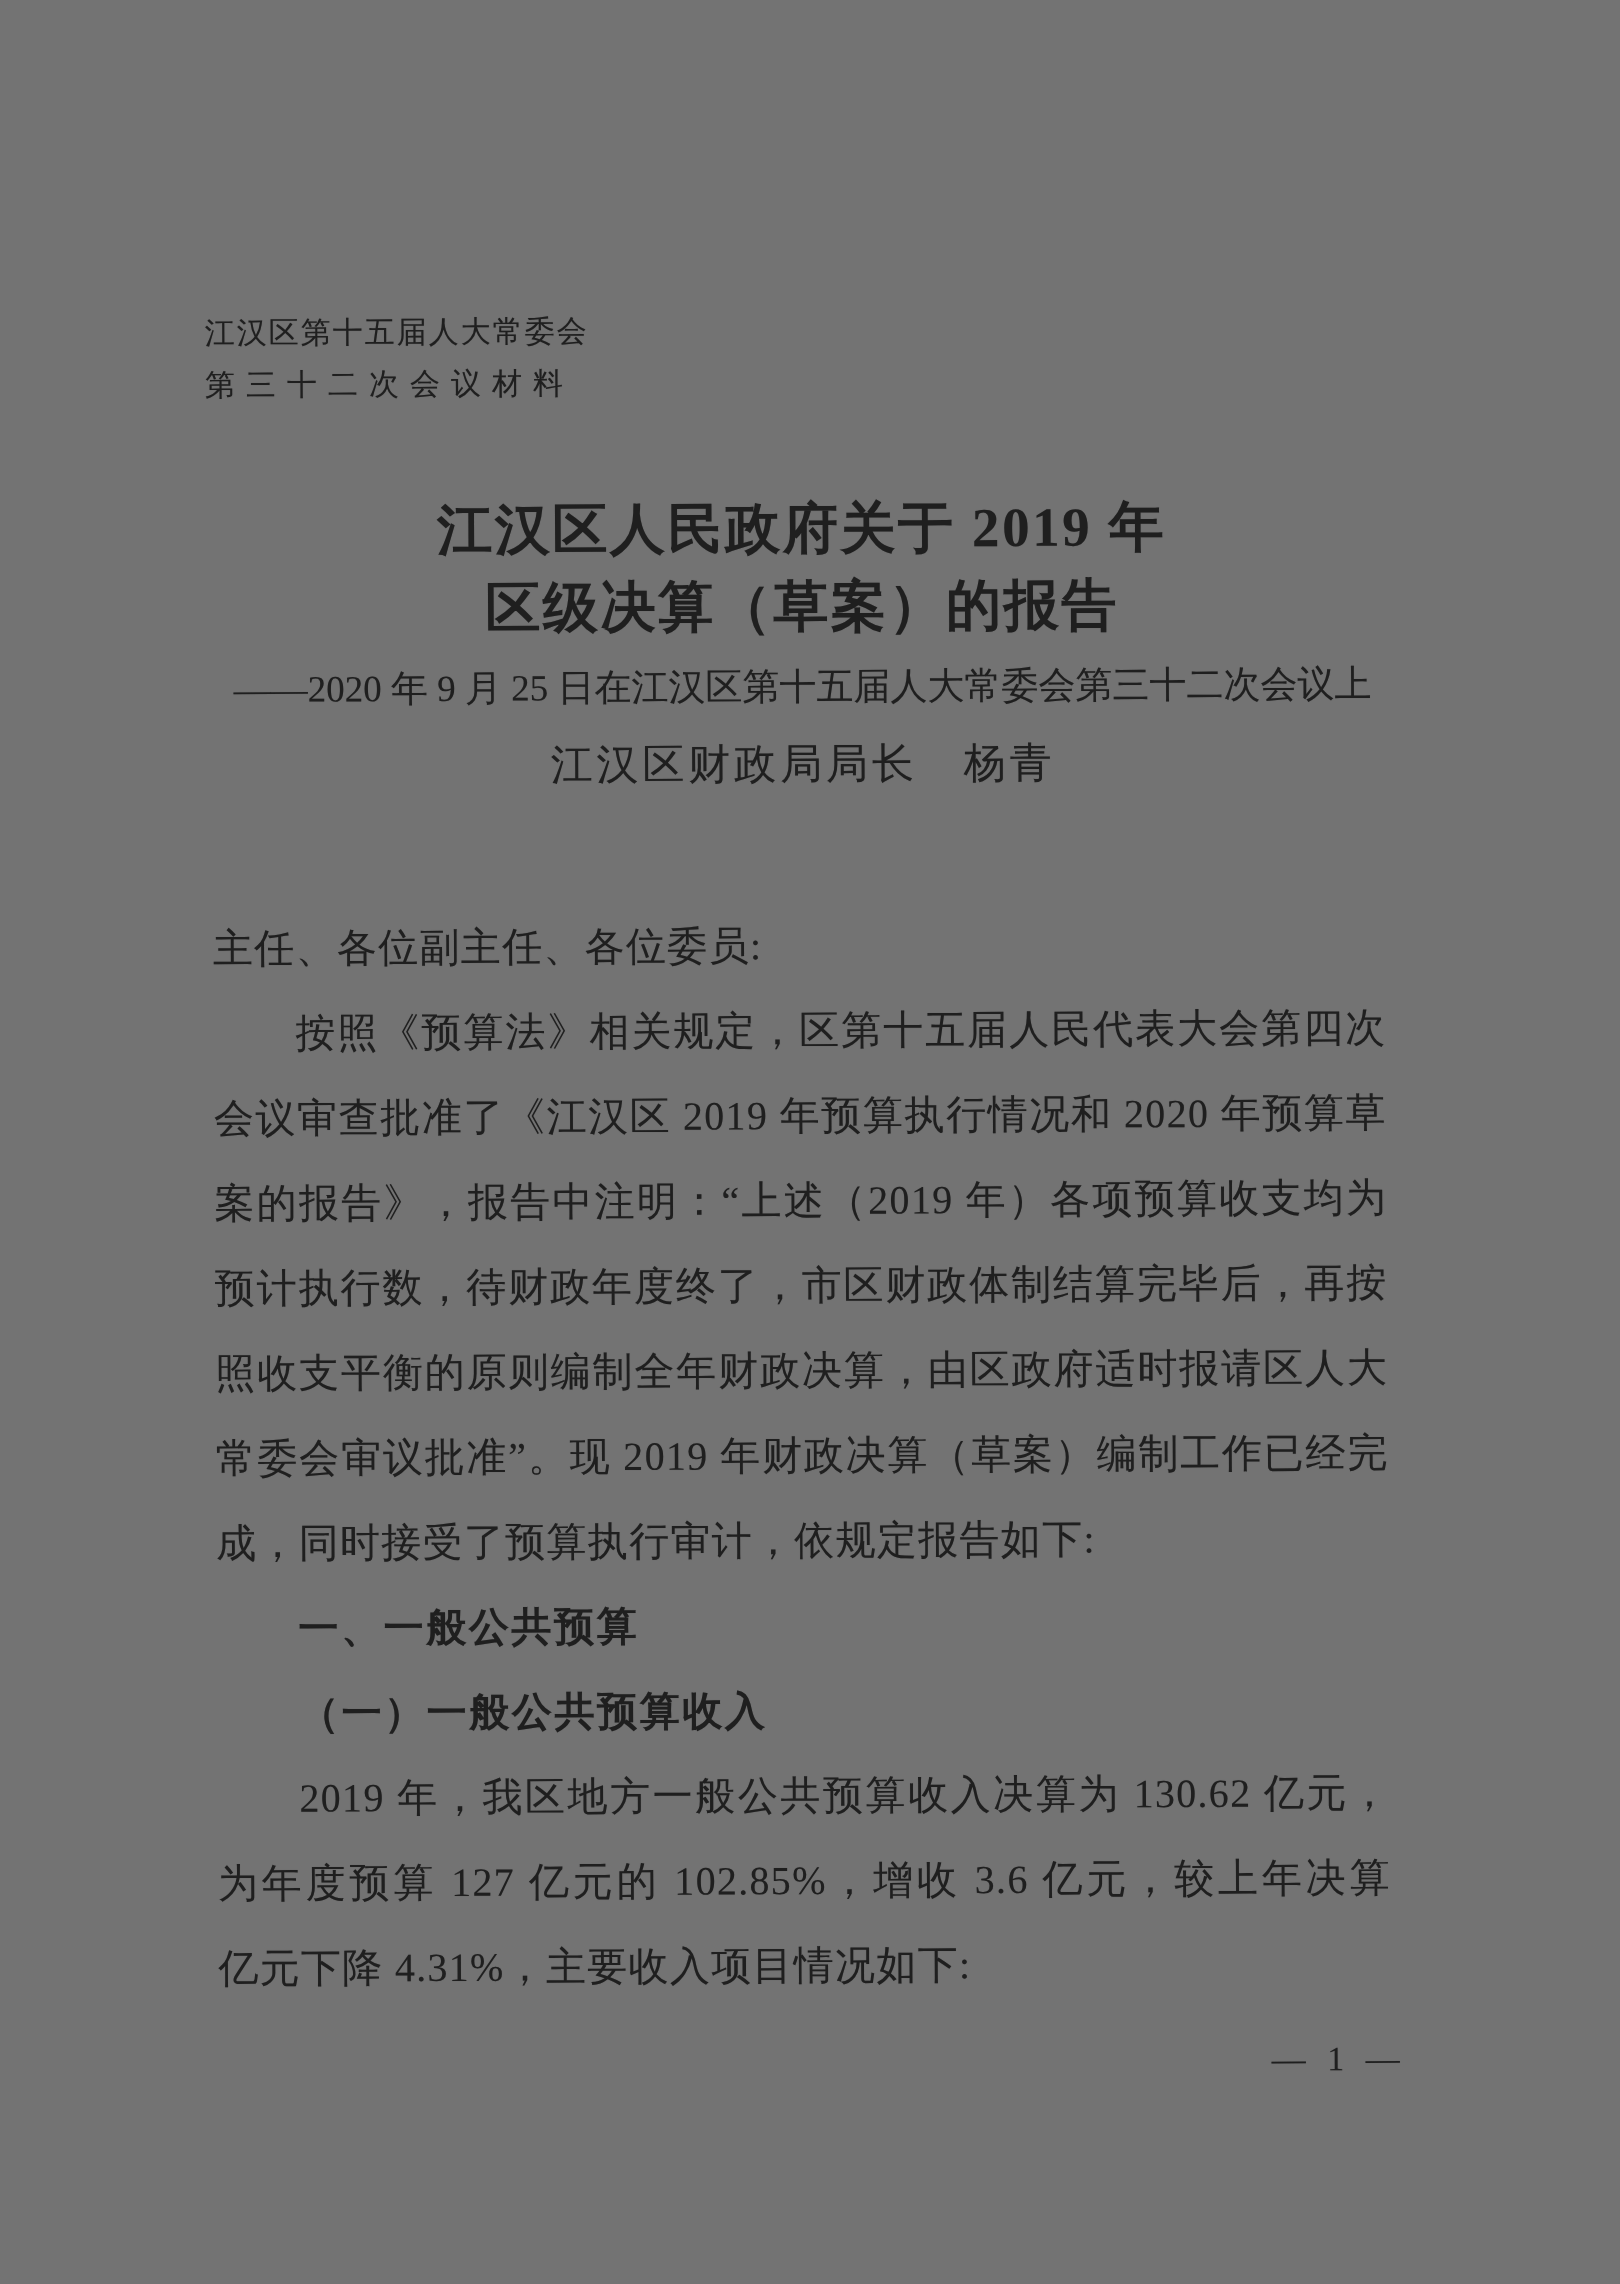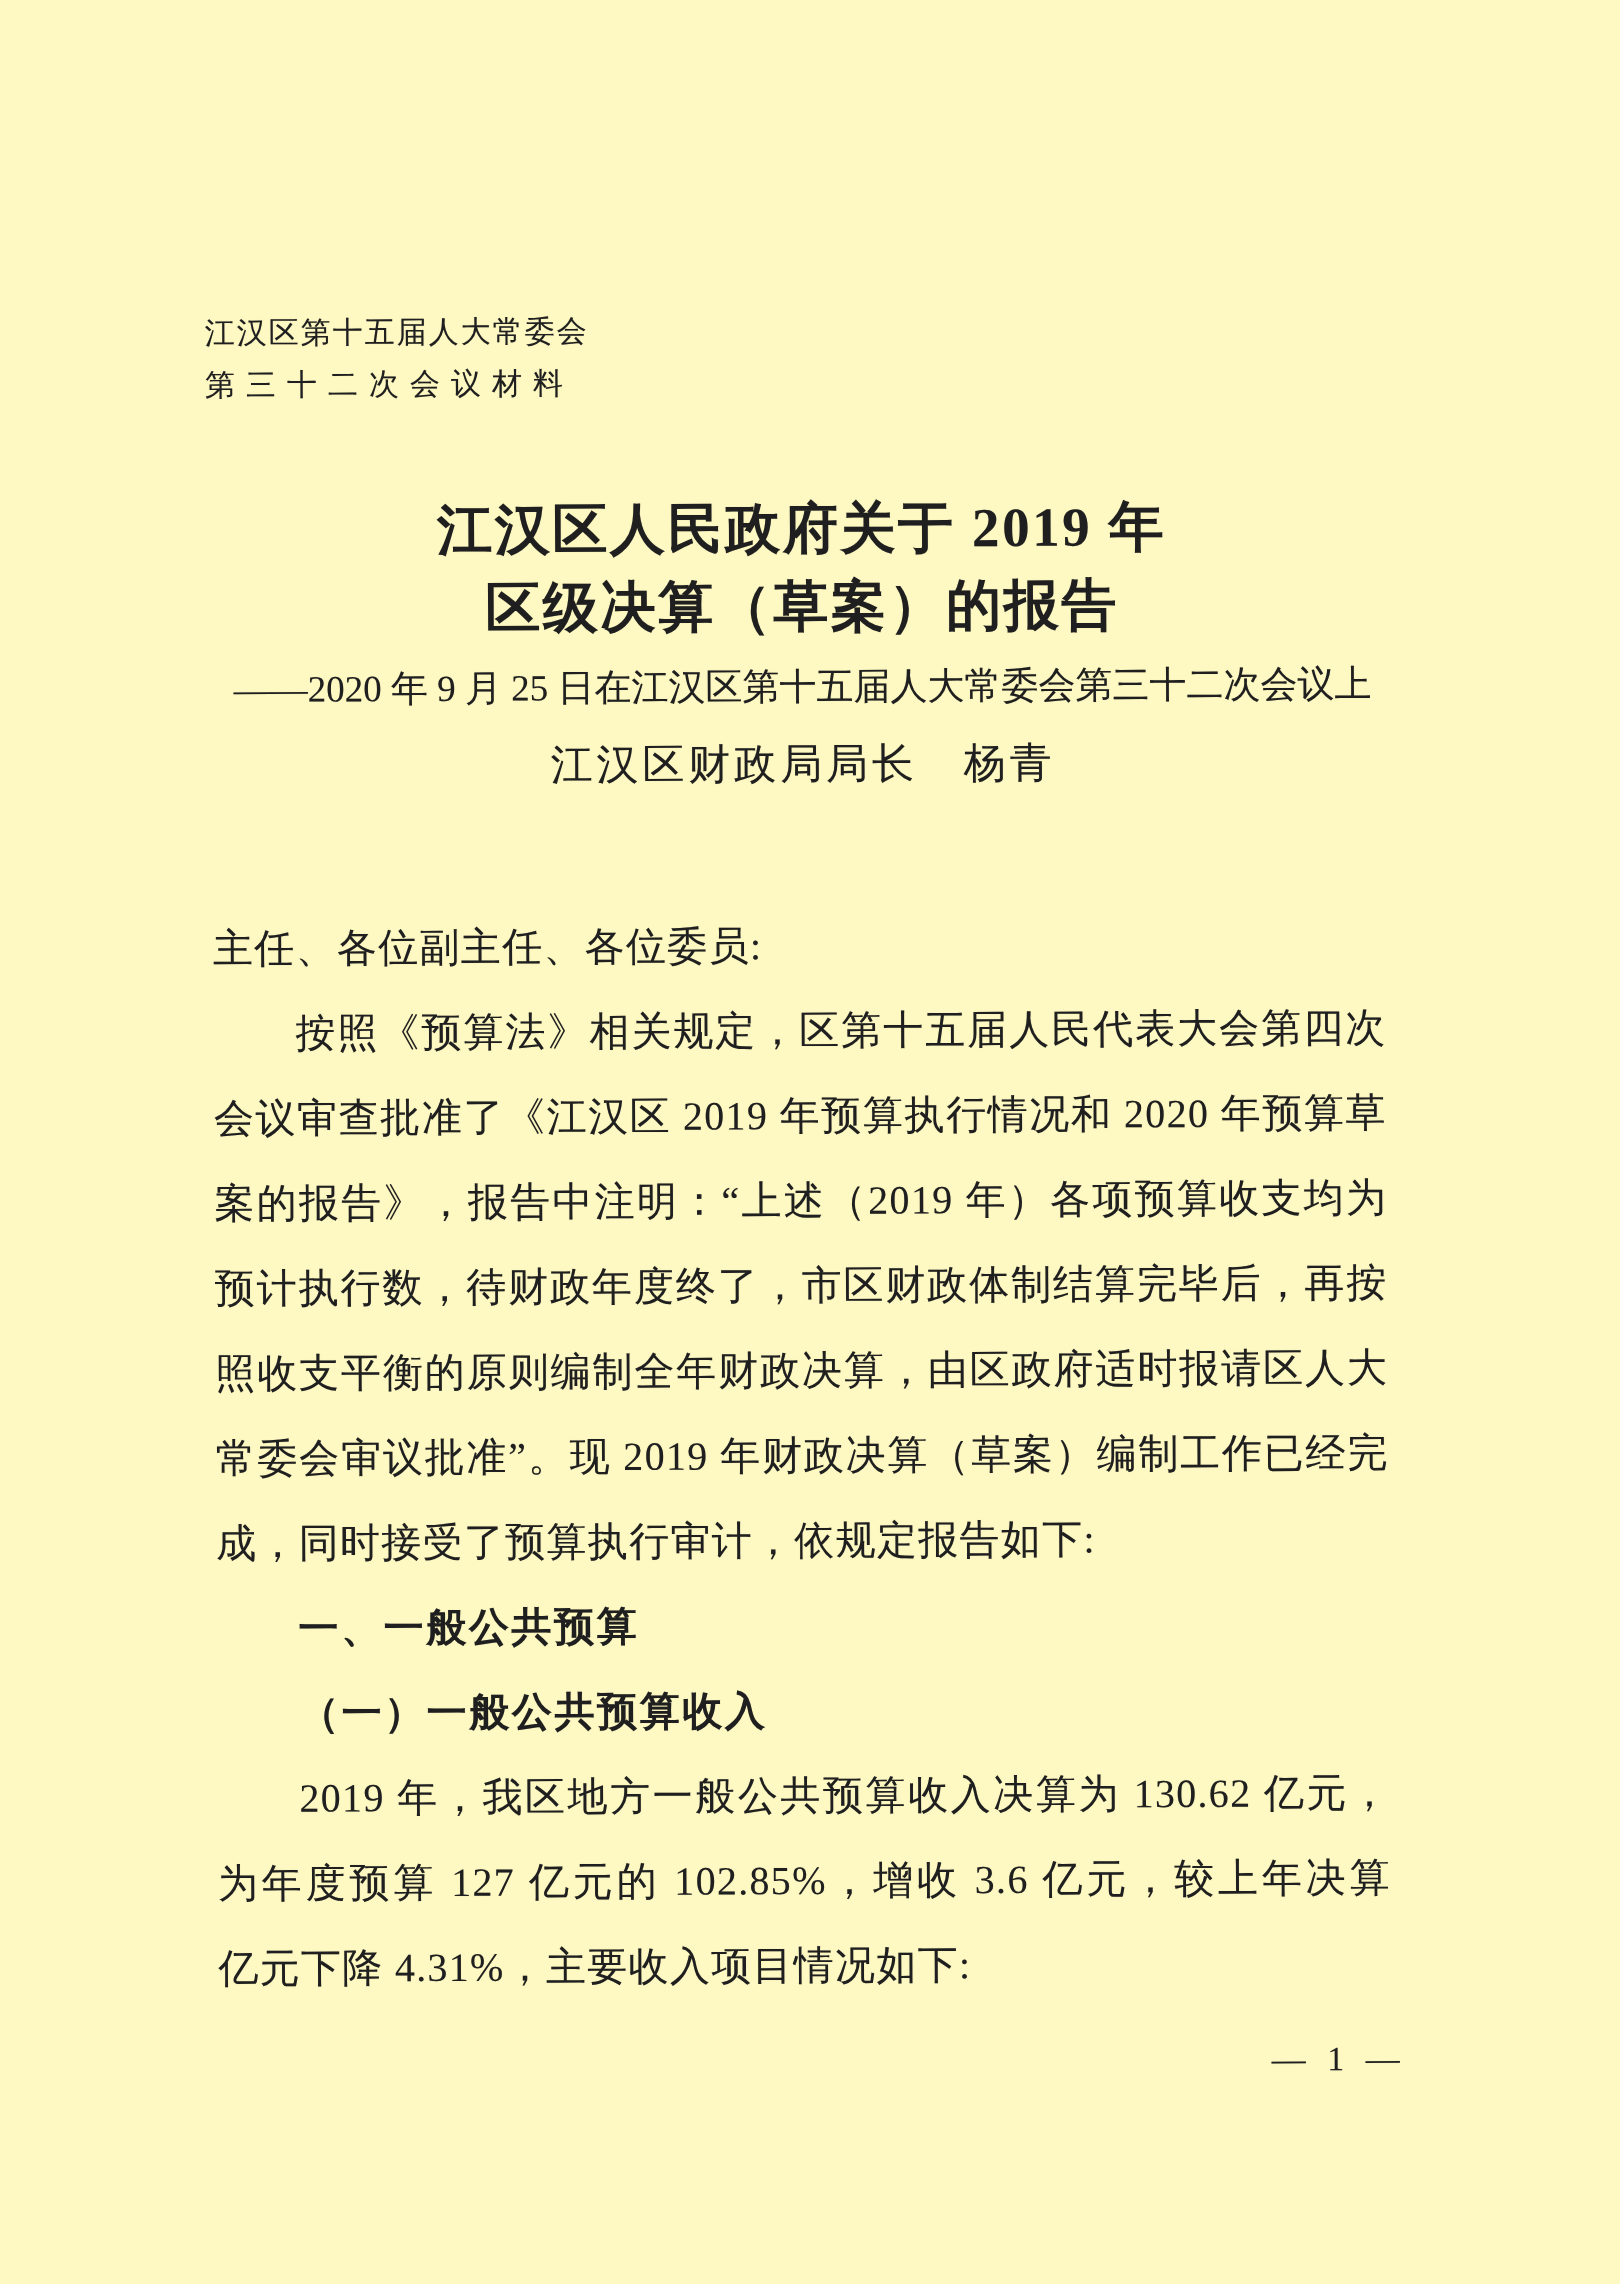--- a/index.html
+++ b/index.html
@@ -6,21 +6,21 @@
   body {
     width: 1620px;
     height: 2284px;
     background: #ffffff;
     font-family: "Liberation Serif", serif;
   }
   .page {
     position: relative;
     width: 1620px;
     height: 2284px;
-    background: #fef9c3;
+    background: #737373;
     overflow: hidden;
     color: #1f1f1f;
     text-shadow: 0 0 0.7px rgba(30,30,30,0.35);
   }
   
   .content {
     position: absolute;
     left: 0; top: 0; right: 0; bottom: 0;
     transform: rotate(-0.3deg);
     transform-origin: 50% 50%;

